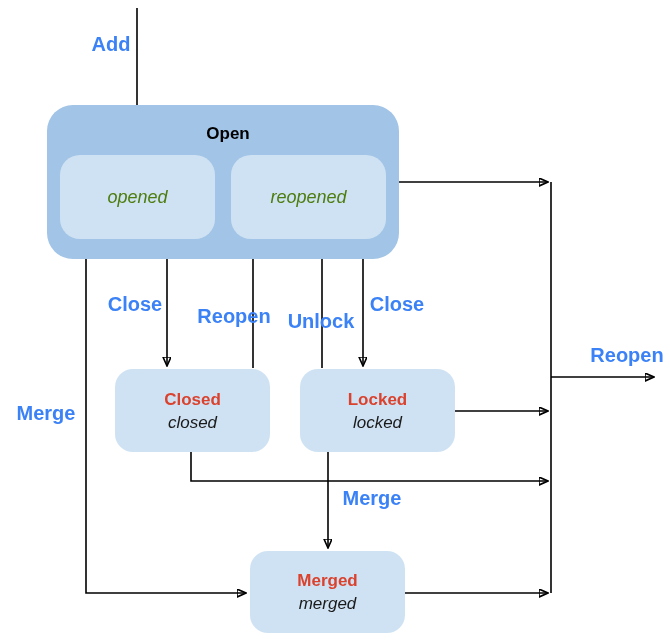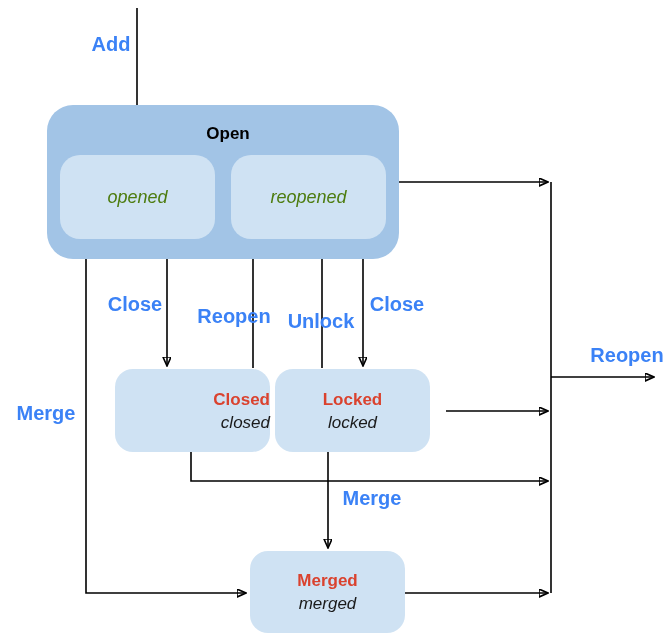--- a/index.html
+++ b/index.html
@@ -62,26 +62,26 @@
   <div class="container-title" style="left:228px;top:134px;">Open</div>
 
   <div class="box state-box" style="left:60px;top:155px;width:155px;height:84px;border-radius:20px;">
     <span class="sub-value">opened</span>
   </div>
 
   <div class="box state-box" style="left:231px;top:155px;width:155px;height:84px;border-radius:20px;">
     <span class="sub-value">reopened</span>
   </div>
 
-  <div class="box state-box" style="left:115px;top:369px;width:155px;height:83px;align-items:flex-end;">
+  <div class="box state-box" style="left:115px;top:369px;width:155px;height:83px;">
     <span class="state-title">Closed</span>
     <span class="state-value">closed</span>
   </div>
 
-  <div class="box state-box" style="left:275px;top:369px;width:155px;height:83px;">
+  <div class="box state-box" style="left:300px;top:369px;width:155px;height:83px;">
     <span class="state-title">Locked</span>
     <span class="state-value">locked</span>
   </div>
 
   <div class="box state-box" style="left:250px;top:551px;width:155px;height:82px;text-align:right;">
     <span class="state-title">Merged</span>
     <span class="state-value">merged</span>
   </div>
 
   <div class="edge-label" style="left:111px;top:44px;">Add</div>

